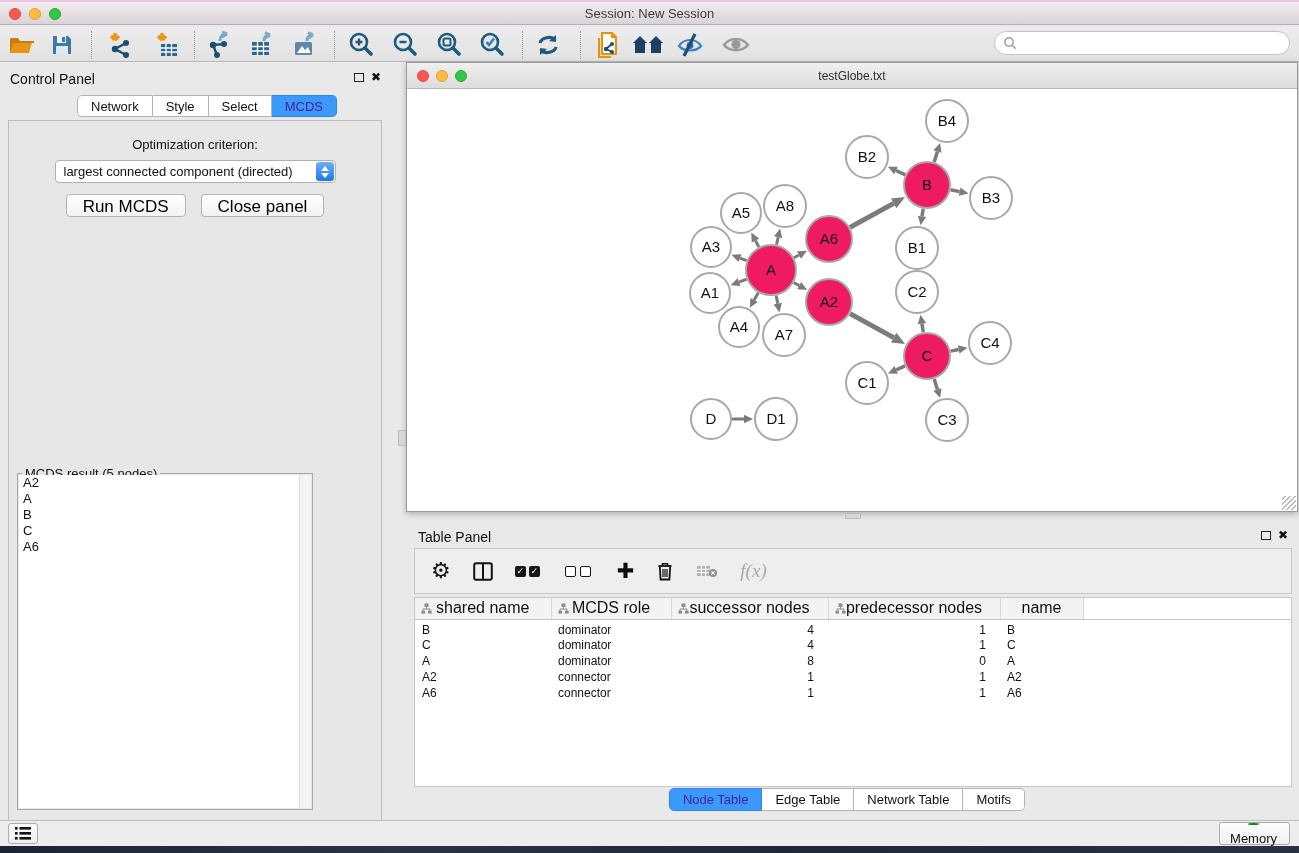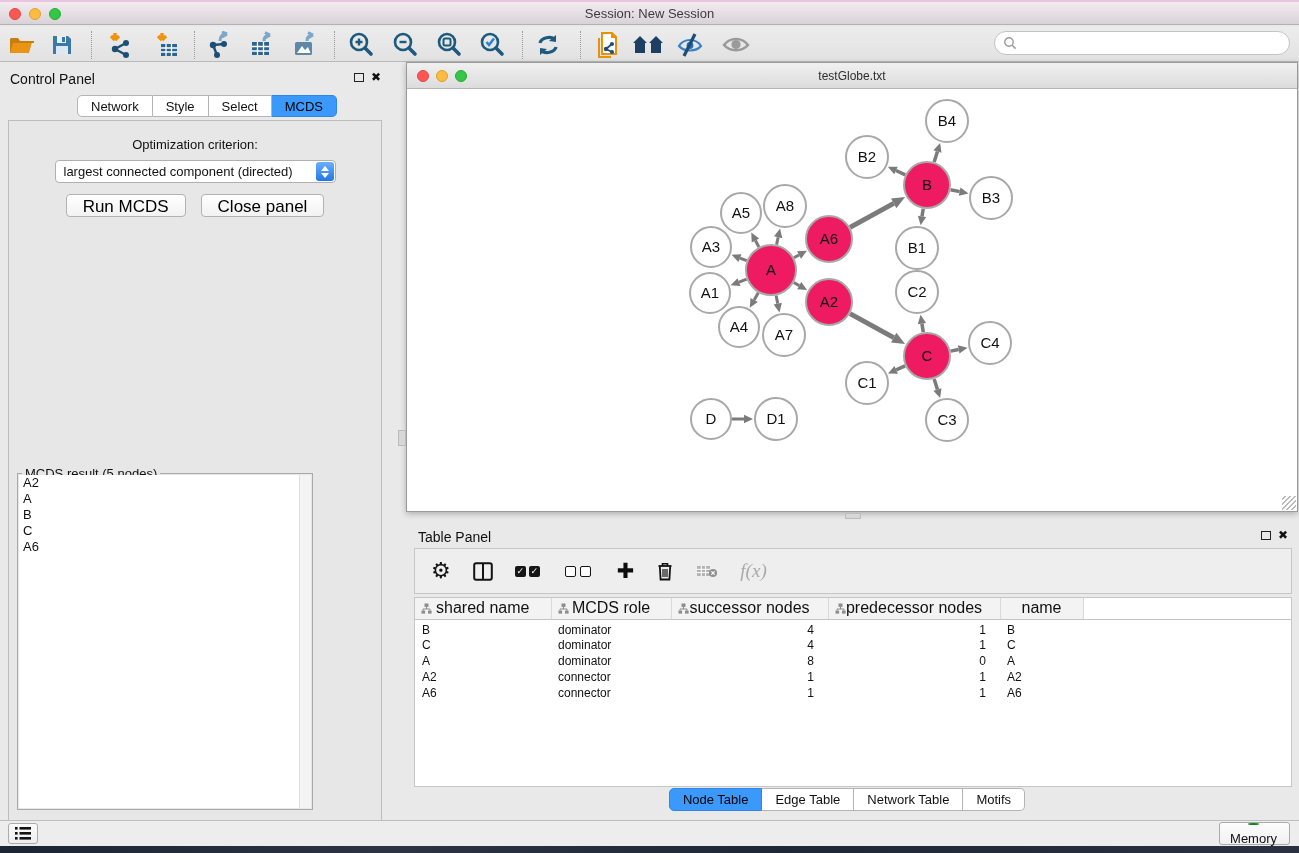--- a/index.html
+++ b/index.html
@@ -37,21 +37,21 @@
   .float-icon { position:absolute; width:10px; height:9px; border:1.5px solid #222; top:11px; }
   .close-icon { position:absolute; font-size:12px; font-weight:bold; color:#111; top:8px;
     font-family:"DejaVu Sans",sans-serif; }
   .cp-float { right:26px; } .cp-close { right:9px; }
 
   .cp-tabs { position:absolute; left:77px; top:33px; display:flex; height:22px; }
   .seg-tab { background:#fff; border:1px solid #b4b4b4; border-left:none; font-size:13px;
     padding:2px 13px; line-height:17px; color:#111; }
   .seg-tab:first-child { border-left:1px solid #b4b4b4; border-radius:5px 0 0 5px; }
   .seg-tab:last-child { border-radius:0 5px 5px 0; }
-  .seg-tab.active { background:#3b99fc; border-color:#2f86e8; color:#000000; }
+  .seg-tab.active { background:#3b99fc; border-color:#2f86e8; color:#4c1d95; }
 
   .cp-content { position:absolute; left:8px; top:58px; width:374px; height:738px;
     border:1px solid #bdbdbd; background:#e7e7e7; }
   .opt-label { text-align:center; margin-top:16px; font-size:13px; }
   .opt-select { position:relative; margin:8px auto 0 auto; width:281px; height:23px;
     background:#fff; border:1px solid #b0b0b0; border-radius:4px; font-size:13px;
     line-height:21px; padding-left:8px; }
   .opt-select .stepper { position:absolute; right:1px; top:1px; width:18px; height:19px;
     border-radius:3px; background:linear-gradient(#6cb0fa,#2276e8); display:flex;
     flex-direction:column; align-items:center; justify-content:center; gap:2px; }

